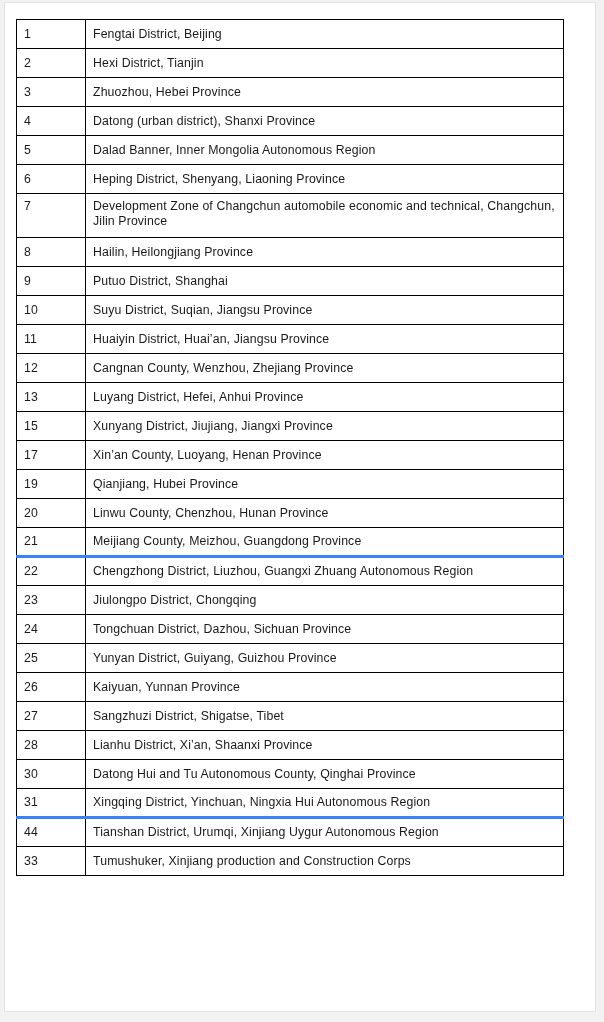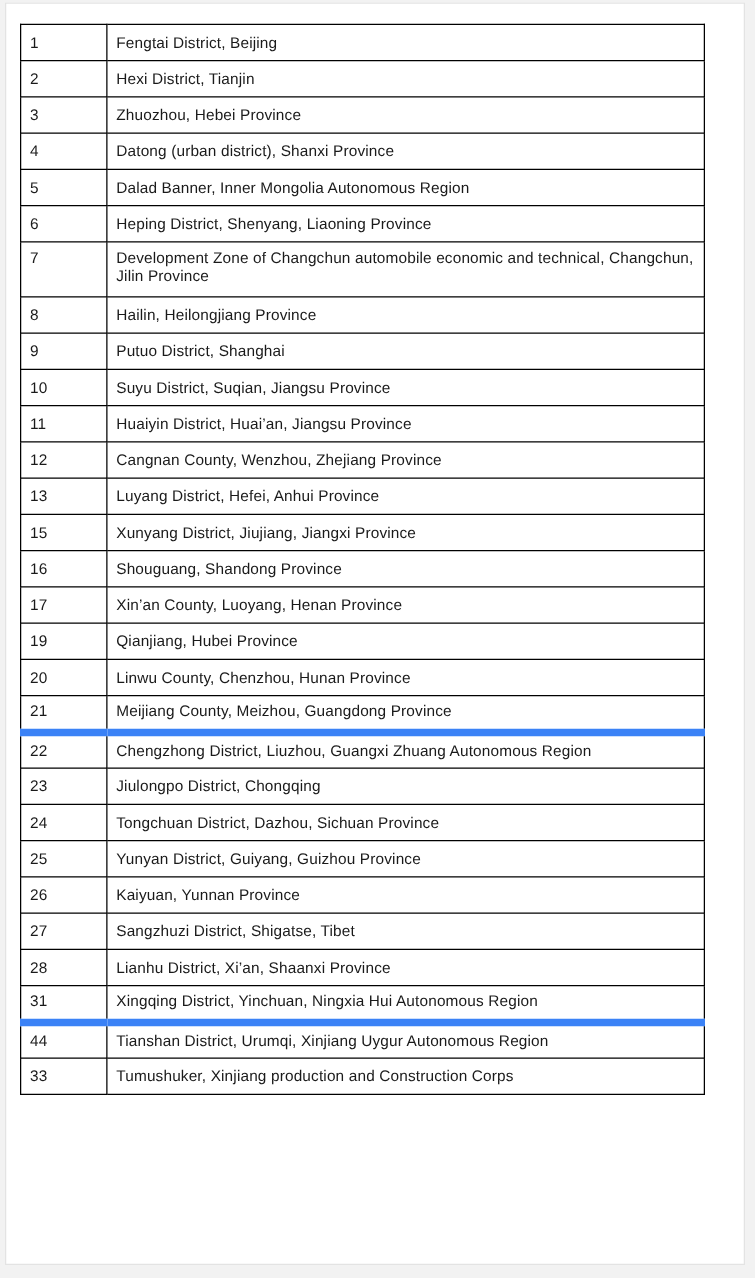--- a/index.html
+++ b/index.html
@@ -61,21 +61,21 @@
   }
 
   td.name-cell {
     width: 478px;
     box-sizing: border-box;
     margin-left: 34px;
   }
 
   
   tr.heavy-top > td {
-    border-top: 6px solid #3b82f6;
+    border-top: 3px solid #3b82f6;
   }
 
   
   tr.tall > td {
     height: 44px;
     padding-top: 5px;
     padding-bottom: 5px;
     vertical-align: top;
   }
   tr.tall > td.idx-cell {
@@ -139,24 +139,20 @@
           </tr>
           <tr>
             <td class="idx-cell">13</td>
             <td class="name-cell">Luyang District, Hefei, Anhui Province</td>
           </tr>
           <tr>
             <td class="idx-cell">15</td>
             <td class="name-cell">Xunyang District, Jiujiang, Jiangxi Province</td>
           </tr>
           <tr>
-            <td class="idx-cell">16</td>
-            <td class="name-cell">Shouguang, Shandong Province</td>
-          </tr>
-          <tr>
             <td class="idx-cell">17</td>
             <td class="name-cell">Xin’an County, Luoyang, Henan Province</td>
           </tr>
           <tr>
             <td class="idx-cell">19</td>
             <td class="name-cell">Qianjiang, Hubei Province</td>
           </tr>
           <tr>
             <td class="idx-cell">20</td>
             <td class="name-cell">Linwu County, Chenzhou, Hunan Province</td>
@@ -185,20 +181,24 @@
             <td class="idx-cell">26</td>
             <td class="name-cell">Kaiyuan, Yunnan Province</td>
           </tr>
           <tr>
             <td class="idx-cell">27</td>
             <td class="name-cell">Sangzhuzi District, Shigatse, Tibet</td>
           </tr>
           <tr>
             <td class="idx-cell">28</td>
             <td class="name-cell">Lianhu District, Xi’an, Shaanxi Province</td>
+          </tr>
+          <tr>
+            <td class="idx-cell">30</td>
+            <td class="name-cell">Datong Hui and Tu Autonomous County, Qinghai Province</td>
           </tr>
           <tr>
             <td class="idx-cell">31</td>
             <td class="name-cell">Xingqing District, Yinchuan, Ningxia Hui Autonomous Region</td>
           </tr>
           <tr class="heavy-top">
             <td class="idx-cell">44</td>
             <td class="name-cell">Tianshan District, Urumqi, Xinjiang Uygur Autonomous Region</td>
           </tr>
           <tr>

